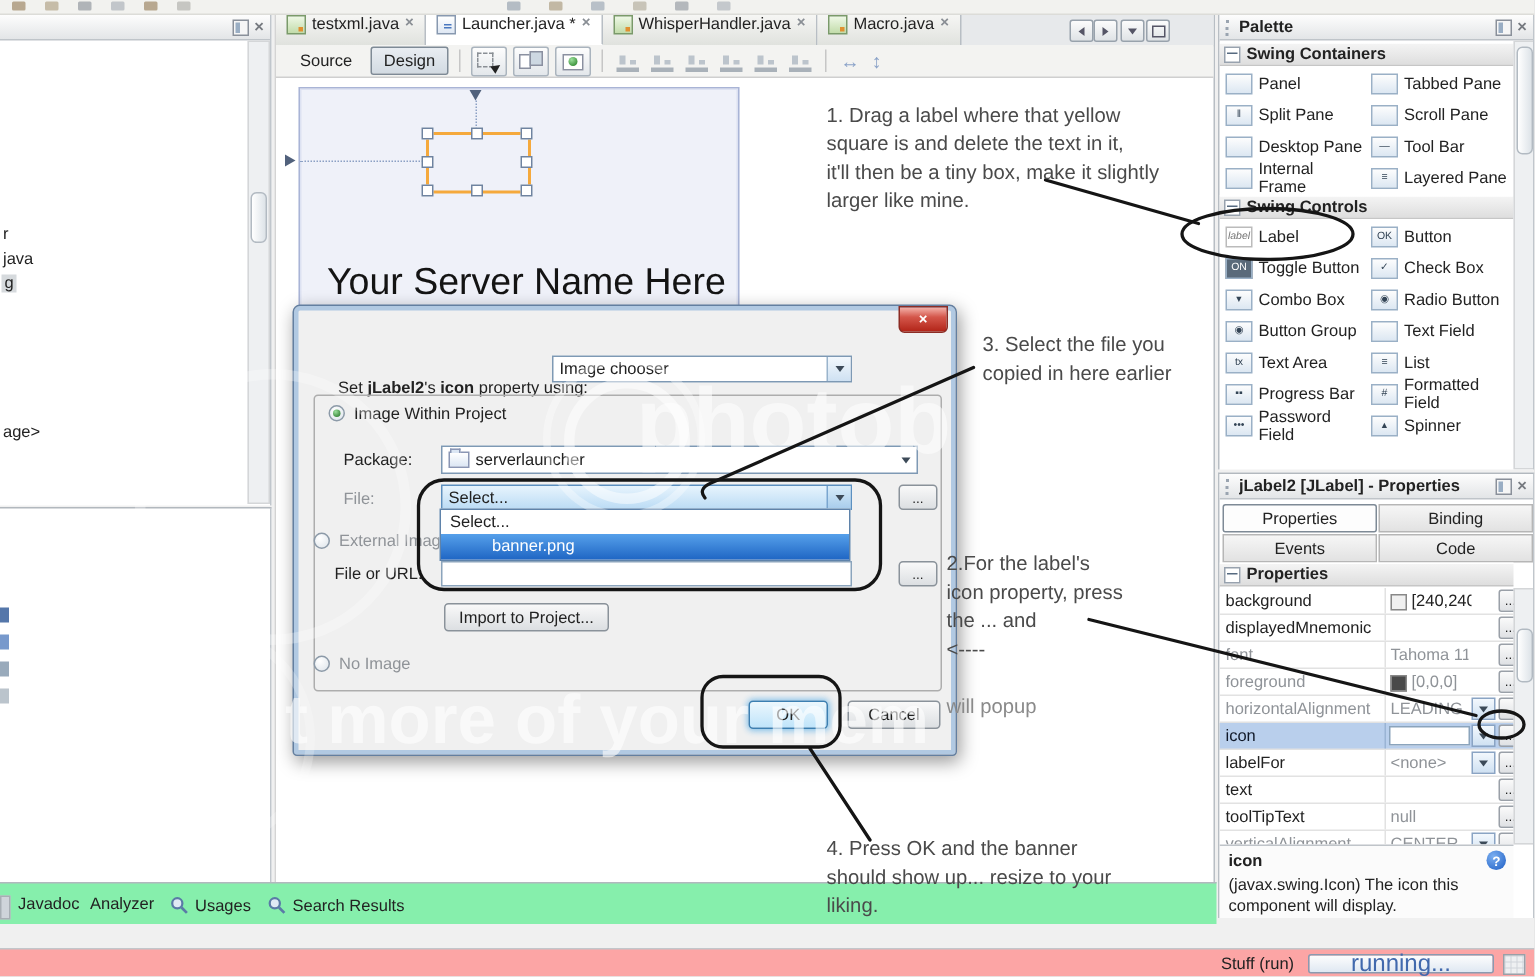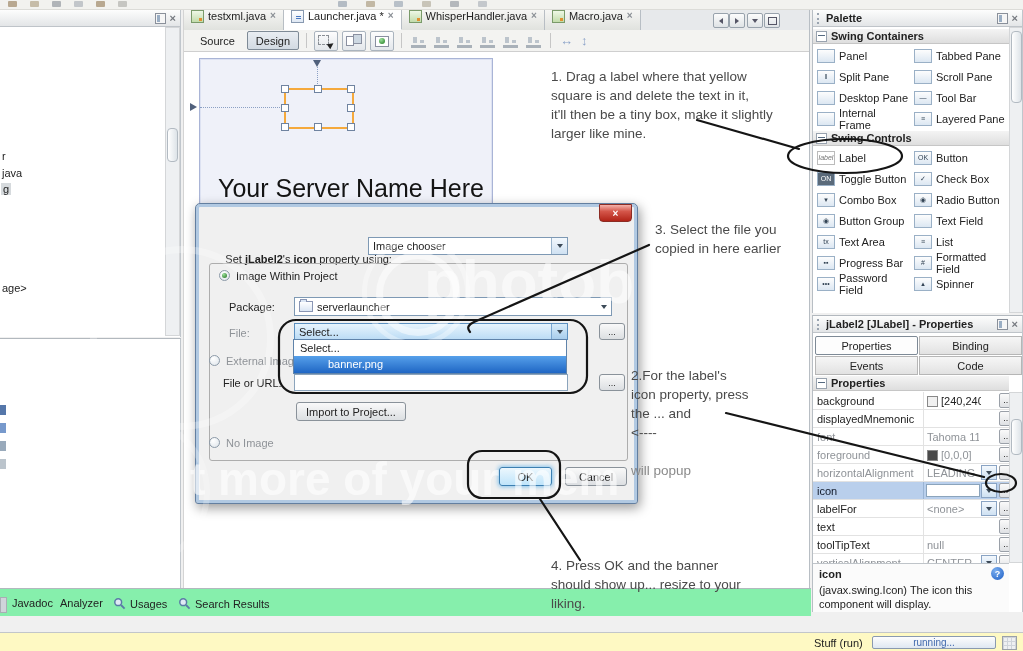--- a/index.html
+++ b/index.html
@@ -115,23 +115,23 @@
   .ptab{border:1px solid #b6b6b6;background:linear-gradient(#f6f6f6,#e2e2e2);display:flex;align-items:center;justify-content:center;height:17px}
   .ptab.active{background:#fdfdfd;border:1px solid #7e8a96;border-radius:2px}
   
   .note{position:absolute;z-index:81;font-size:13.5px;line-height:19px;color:#4a4a4a;white-space:pre-line}
   
   .wmtext{position:absolute;z-index:60;color:rgba(255,255,255,.55);font-weight:bold;pointer-events:none;white-space:nowrap}
   .ring{position:absolute;z-index:60;border-radius:50%;pointer-events:none}
   
   #bbar{position:absolute;left:0;top:588px;width:811px;height:28px;background:#86efac;border-top:1px solid #b2b8be;box-sizing:border-box}
   .bitem{position:absolute;top:8px;display:flex;align-items:center;gap:4px;white-space:nowrap}
-  #sbar{position:absolute;left:0;top:632px;width:1023px;height:19px;background:#fef9c3;border-top:1px solid #c2c6ca;box-sizing:border-box}
+  #sbar{position:absolute;left:0;top:632px;width:1023px;height:19px;background:#fca5a5;border-top:1px solid #c2c6ca;box-sizing:border-box}
   .prog{position:absolute;left:872px;top:3px;width:124px;height:13px;border:1px solid #8a9ab0;border-radius:2px;
-        background:linear-gradient(#fdfdfd,#dfe8f2);text-align:center;font-size:10px;color:#4169ad;line-height:12px;box-sizing:border-box}
+        background:linear-gradient(#fdfdfd,#dfe8f2);text-align:center;font-size:16px;color:#4169ad;line-height:12px;box-sizing:border-box}
   .gridico{width:13px;height:12px;border:1px solid #9aa0a8;background:
            linear-gradient(90deg,#cfd4da 1px,transparent 1px) 0 0/4px 4px,
            linear-gradient(#cfd4da 1px,transparent 1px) 0 0/4px 4px,#eef0f2}
   .qmark{width:13px;height:13px;border-radius:50%;background:radial-gradient(circle at 35% 30%,#7aaef0,#1d5ec4);
          color:#fff;font-size:9px;font-weight:bold;display:flex;align-items:center;justify-content:center}
   .mag{flex:0 0 auto}
   .topmark{position:absolute;top:1px;height:6px;width:9px;border-radius:1px}
 </style>
 </head>
 <body>

